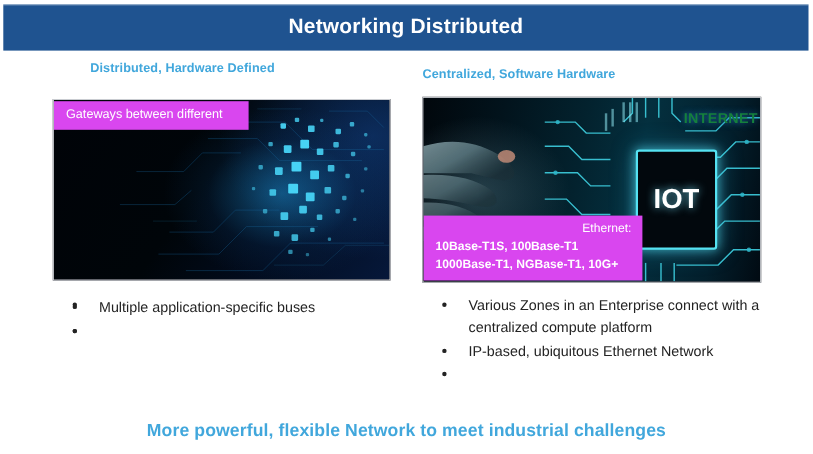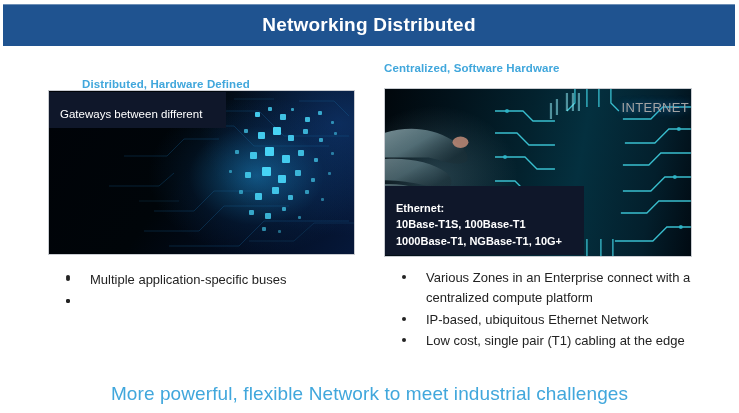--- a/index.html
+++ b/index.html
@@ -37,21 +37,21 @@
   }
 
   
   .col-subtitle {
     position: absolute;
     color: #41A7DC;
     font-size: 11.5px;
     font-weight: bold;
     letter-spacing: 0.1px;
   }
-  #subtitle-left  { left: 48px;  top: 78px; padding-left: 34px; }
+  #subtitle-left  { left: 48px;  top: 56px; padding-left: 34px; }
   #subtitle-right { left: 384px; top: 62px; }
 
   
   .photo {
     position: absolute;
     overflow: hidden;
     border: 1px solid #c9ccd1;
     background: #05070f;
   }
   #photo-left {
@@ -123,50 +123,50 @@
     letter-spacing: 0px;
     text-shadow: 0 0 8px rgba(120,230,255,0.8);
     font-family: "Liberation Sans", sans-serif;
   }
   .iot-words {
     position: absolute;
     right: 2px;
     top: 7%;
     width: 48%;
     text-align: right;
-    color: #a3a3a3;
-    font-weight: normal;
+    color: #15803d;
+    font-weight: bold;
     font-size: 13px;
     line-height: 1.12;
     text-shadow: 0 0 7px rgba(40,120,190,0.9);
     letter-spacing: 0.3px;
   }
 
   
   .caption-box {
     position: absolute;
-    background: #0f172a;
+    background: #d946ef;
     color: #ffffff;
     font-size: 11.5px;
     line-height: 1.42;
-    padding: 14px 10px 6px 11px;
+    padding: 4px 10px 6px 11px;
     box-sizing: border-box;
   }
   #caption-left {
     left: 0px; top: 1px;
     width: 177px;
   }
   #caption-right {
     left: 0px; bottom: 1px;
     width: 199px;
     font-weight: bold;
     font-size: 11px;
     line-height: 1.48;
   }
-  #caption-right .cap-line:first-child { font-weight: bold; }
+  #caption-right .cap-line:first-child { font-weight: normal; text-align: right; }
 
   
   .bullets {
     position: absolute;
     list-style: none;
     margin: 0;
     padding: 0;
     color: #232323;
     font-size: 13px;
     line-height: 1.52;
@@ -189,22 +189,22 @@
   }
 
   
   .footer-text {
     position: absolute;
     left: 0;
     right: 0;
     top: 383px;
     text-align: center;
     color: #41A7DC;
-    font-size: 19px;
-    font-weight: normal;
+    font-size: 16px;
+    font-weight: bold;
     letter-spacing: 0.1px;
   }
 </style>
 </head>
 <body>
 
 <div class="title-bar">
   <span class="title-text">Networking Distributed</span>
 </div>
 
@@ -328,20 +328,23 @@
     </g>
     <g stroke="#8fe8f2" stroke-width="2.2" opacity="0.55" fill="none">
       <path d="M72 4 L72 22"></path>
         <path d="M78 4 L78 22"></path>
         <path d="M84 4 L84 22"></path>
       <path d="M62 10 L62 26"></path>
         <path d="M56 14 L56 30"></path>
     </g>
   </svg>
 
+  <div class="chip">
+    <span class="chip-label">IOT</span>
+  </div>
 
   <div class="iot-words">
     <div>INTERNET</div>
   </div>
 
   <div class="caption-box" id="caption-right">
     <div class="cap-line">Ethernet:</div>
     <div class="cap-line">10Base-T1S, 100Base-T1</div>
     <div class="cap-line">1000Base-T1, NGBase-T1, 10G+</div>
   </div>
@@ -367,17 +370,16 @@
   <li>
     <span class="dot"></span>
     <span>Various Zones in an Enterprise connect with a centralized compute platform</span>
   </li>
   <li>
     <span class="dot"></span>
     <span>IP-based, ubiquitous Ethernet Network</span>
   </li>
   <li>
     <span class="dot"></span>
-    <span>Low cost, single pair (T1) cabling at the edge</span>
   </li>
 </ul>
 
 <div class="footer-text">More powerful, flexible Network to meet industrial challenges</div>
 
 </body></html>

